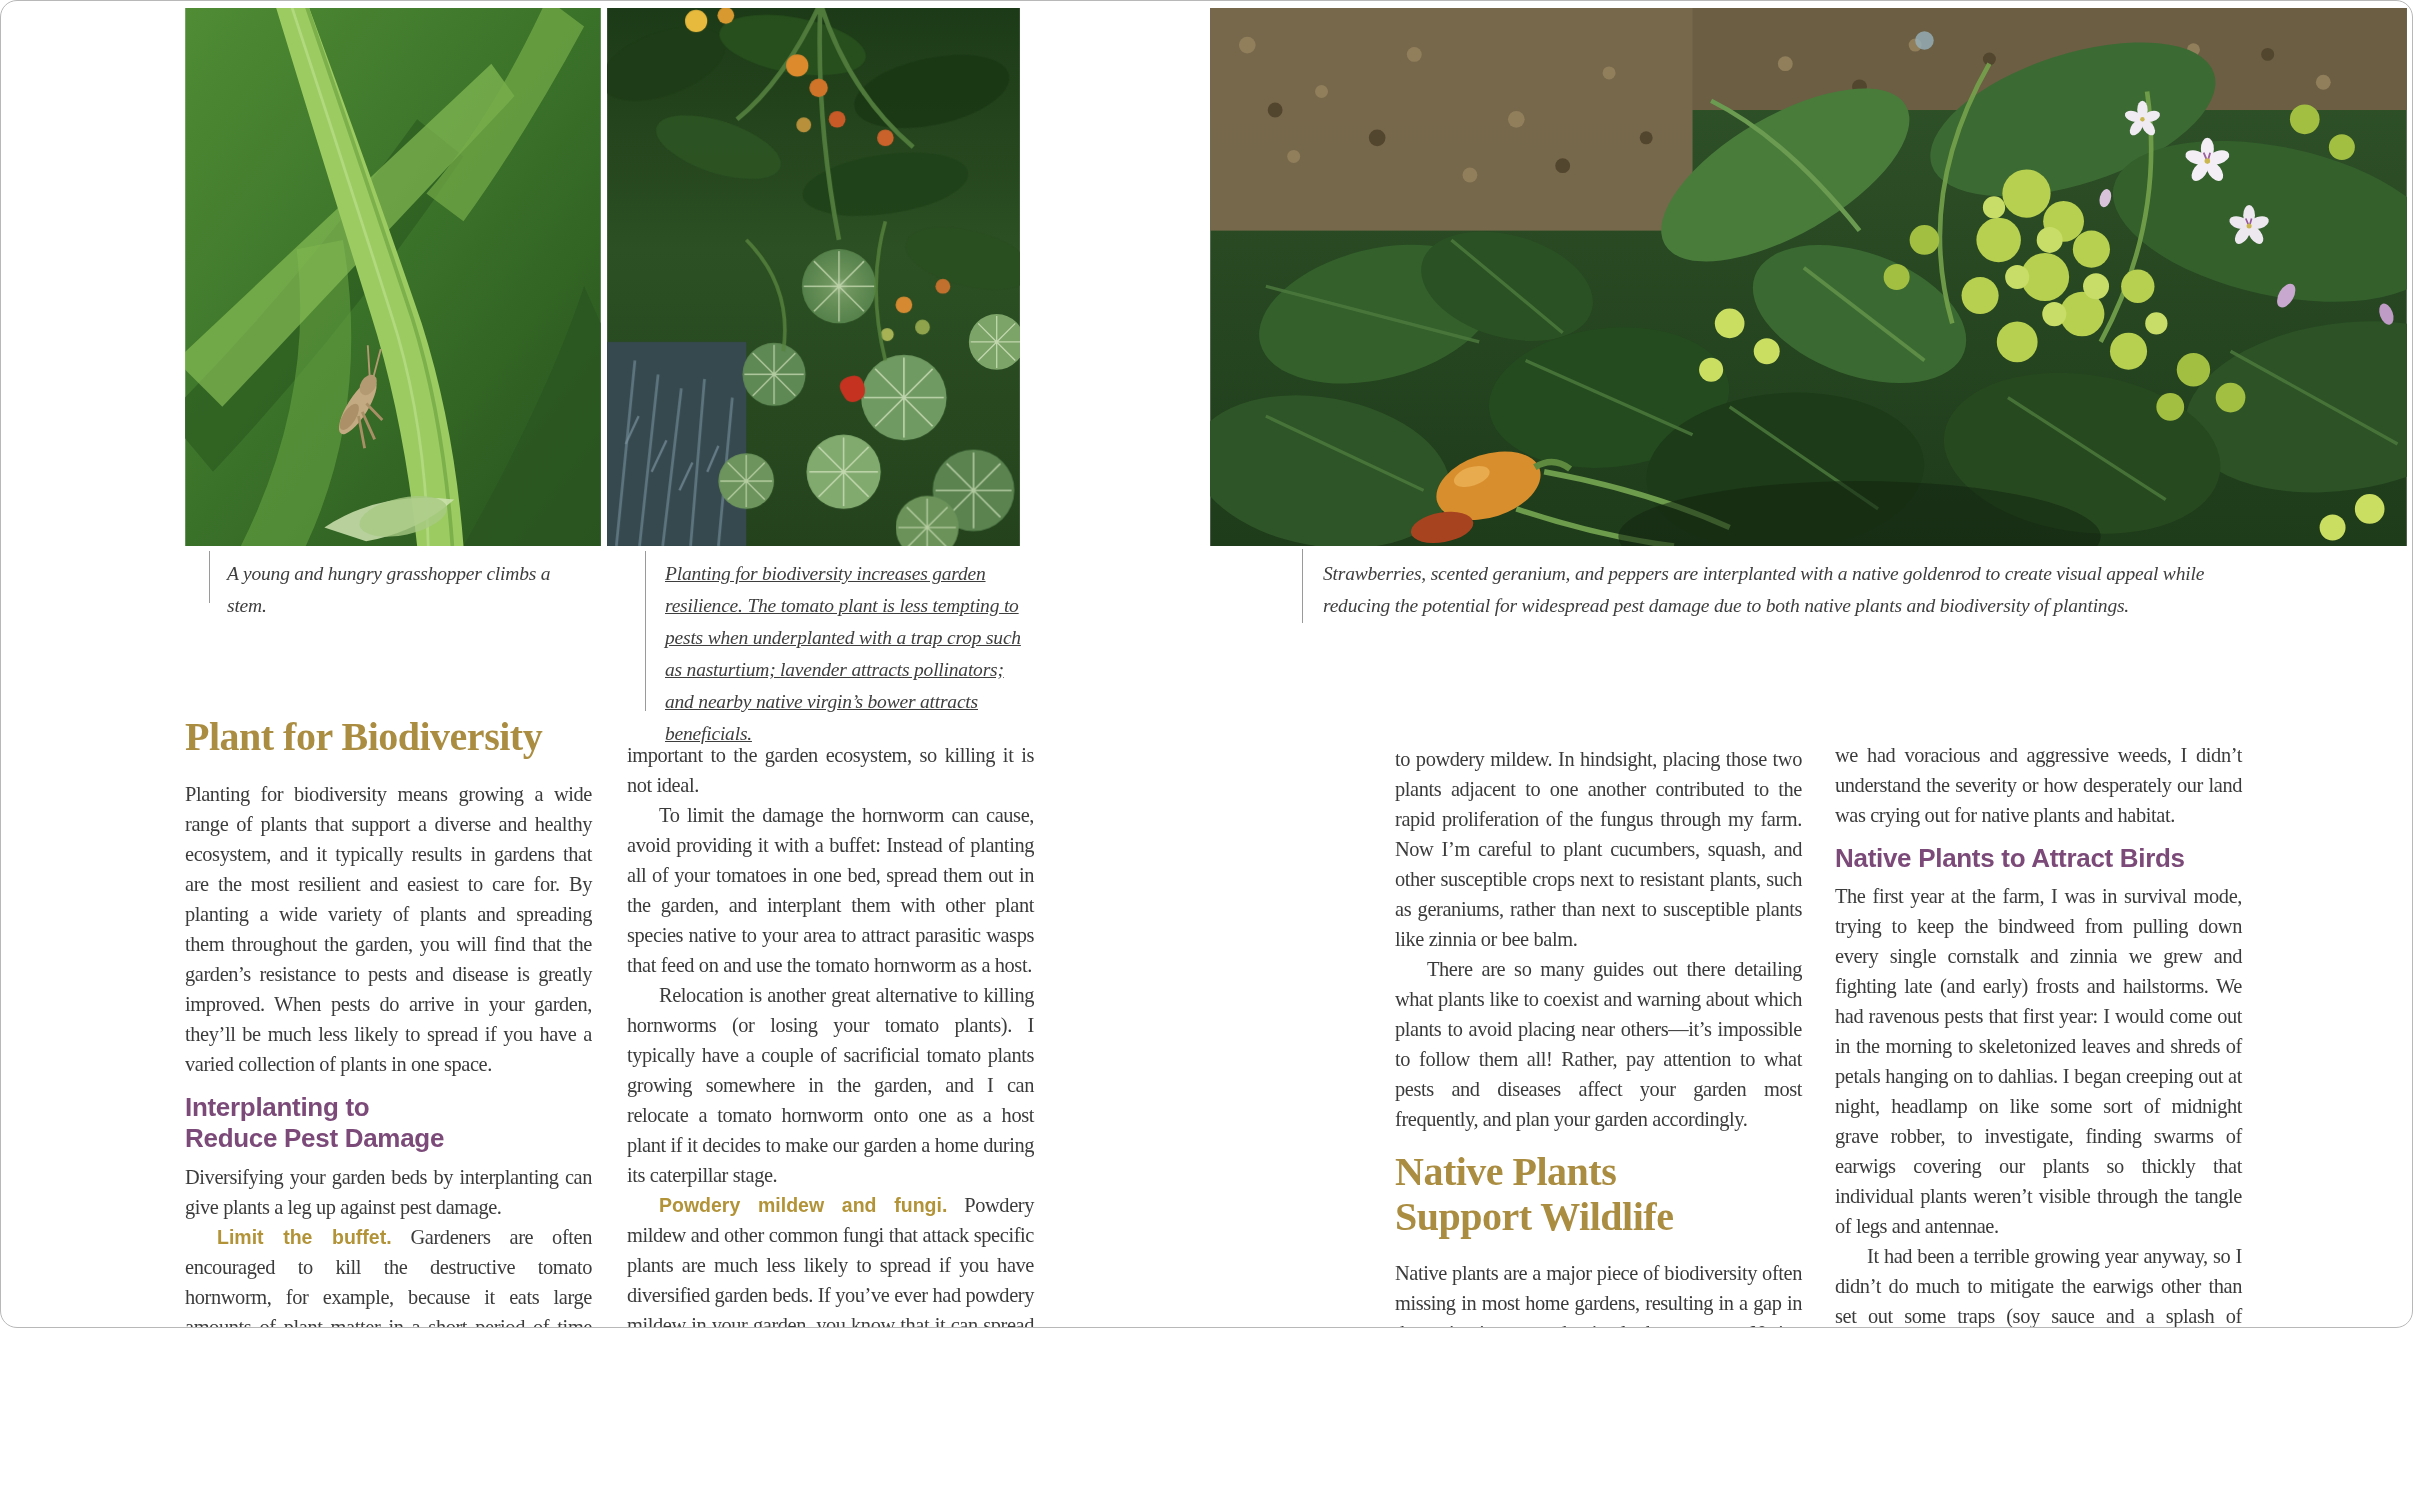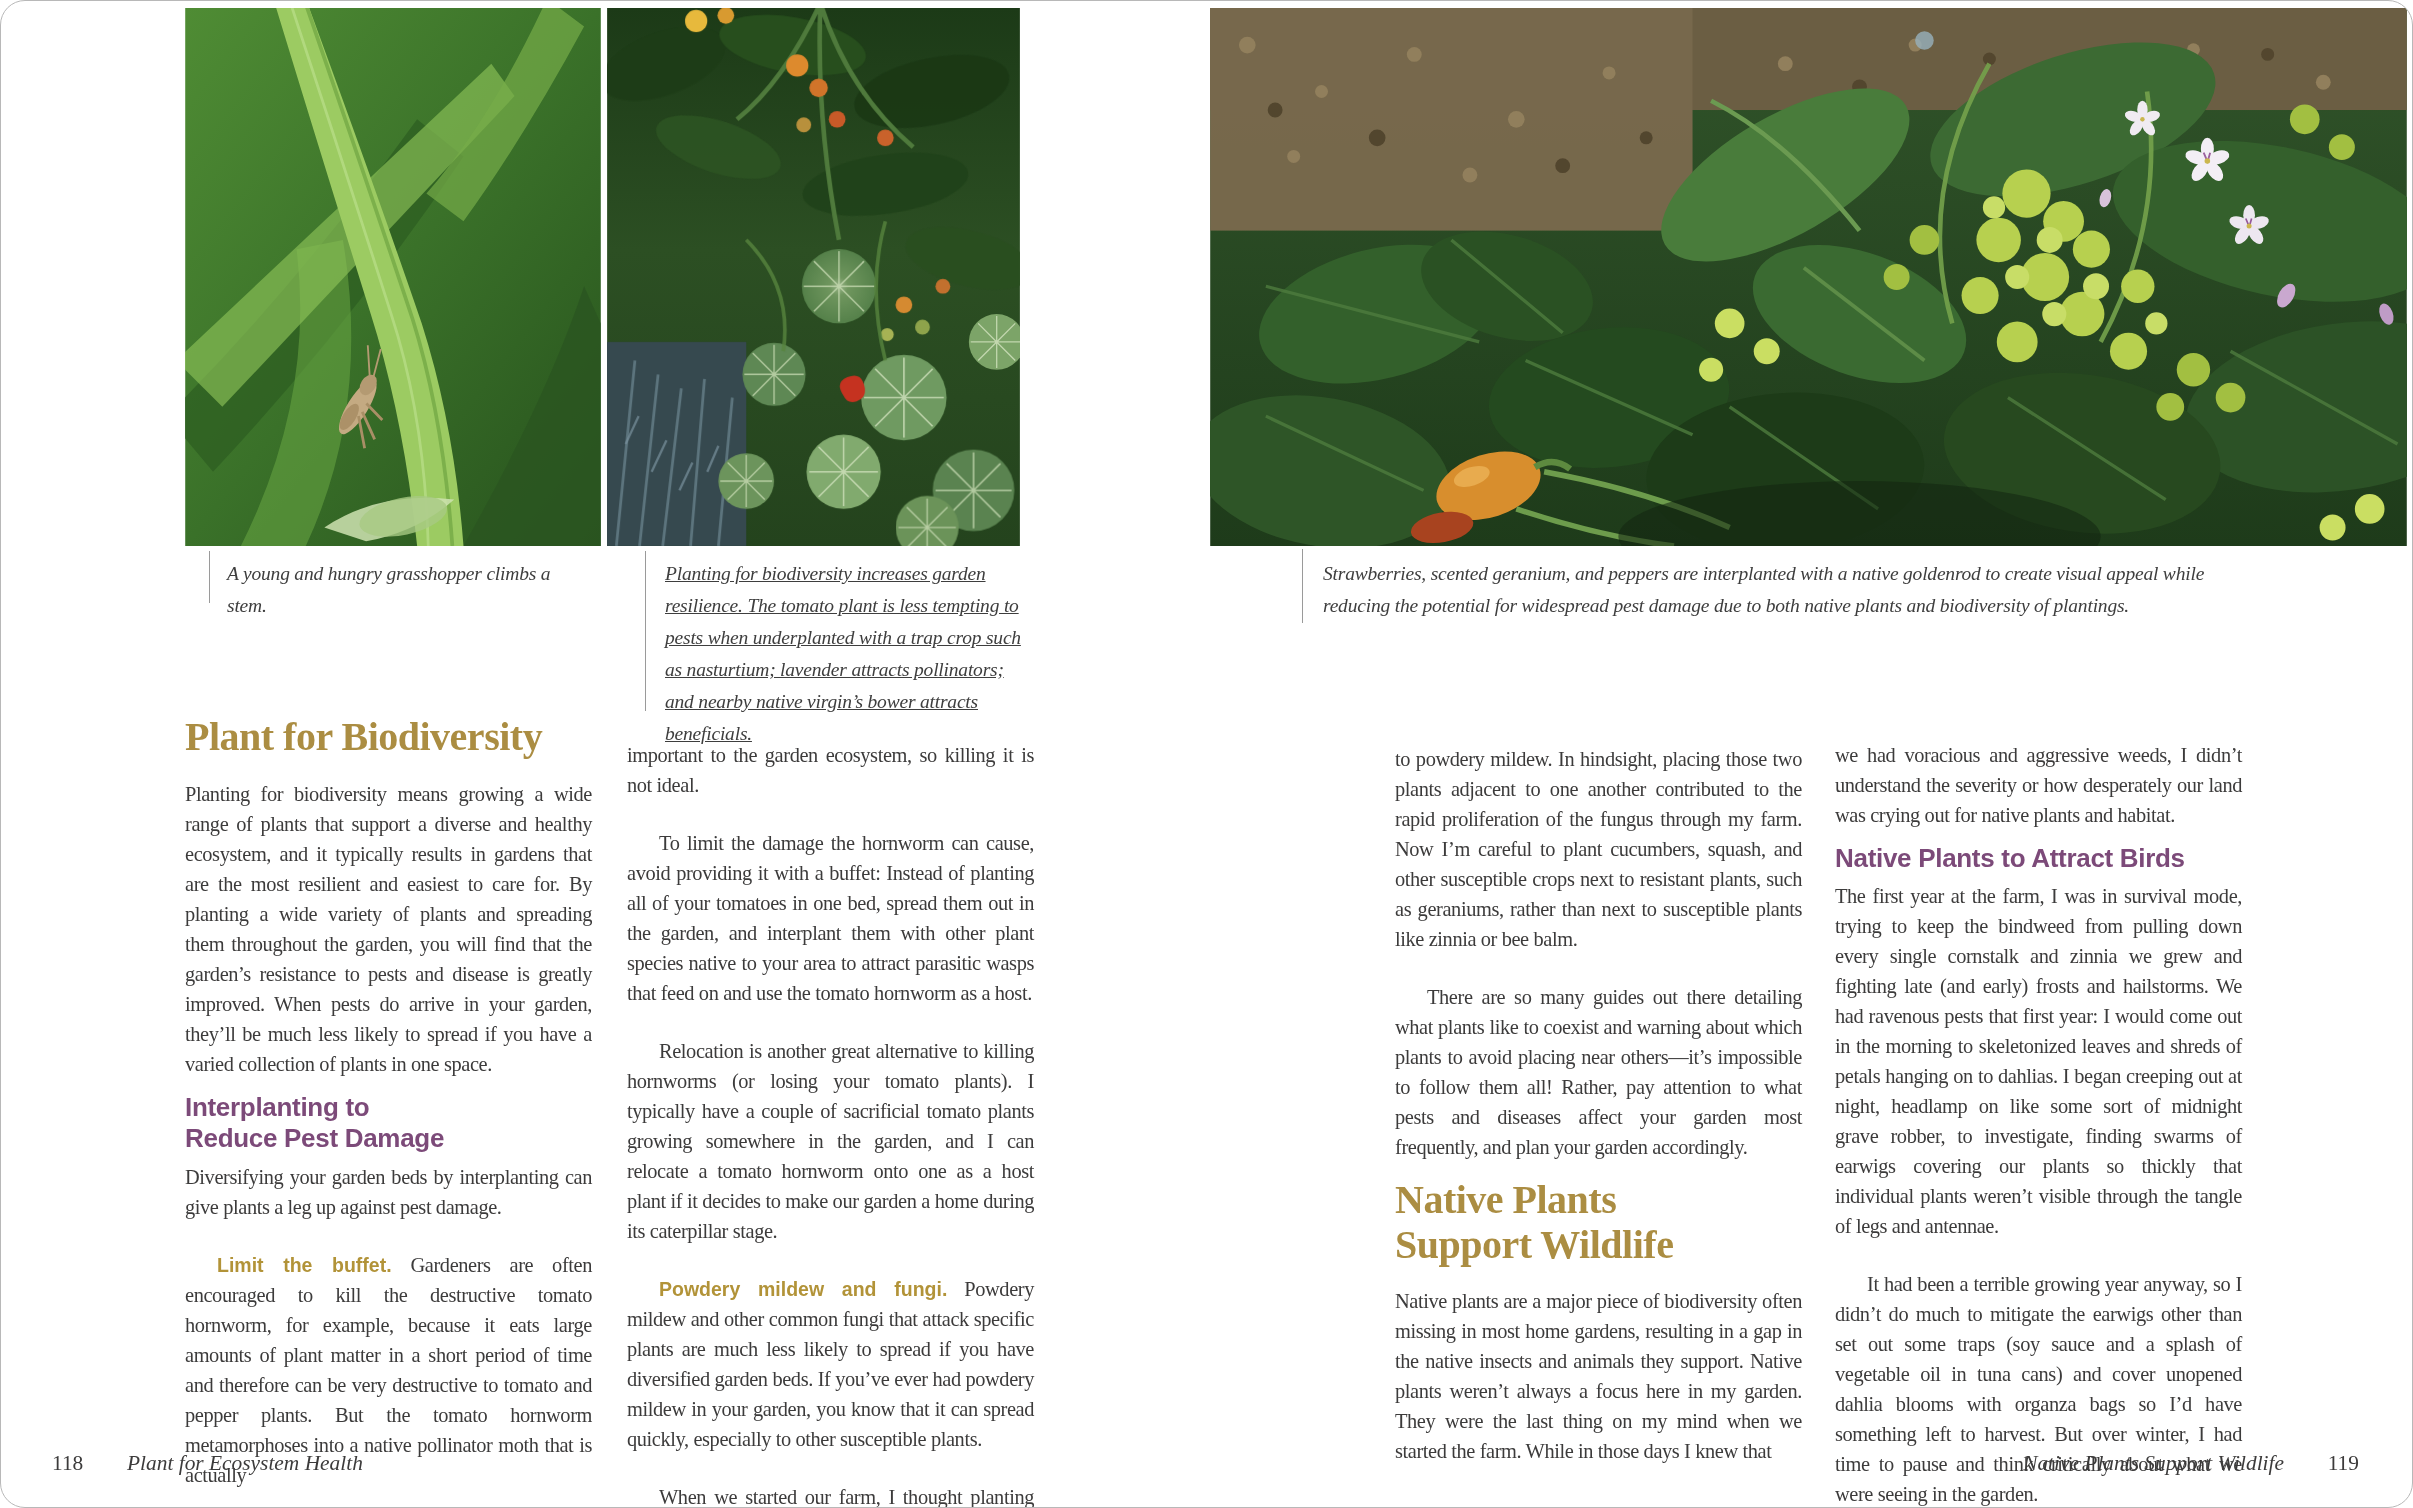--- a/index.html
+++ b/index.html
@@ -1,34 +1,34 @@
 <!DOCTYPE html>
 <html style="font-size:15px"><head>
 <meta charset="utf-8">
 <style>
   html,body{margin:0;padding:0;background:#ffffff;}
   .spread{
-    position:relative;width:2413px;height:1508px;box-sizing:border-box;
-    background:#ffffff;border:1.9px solid #b8b8b8;border-radius:25px;overflow:hidden;
+    position:relative;width:2413px;height:1328px;box-sizing:border-box;
+    background:#ffffff;border:1.9px solid #b8b8b8;border-radius:17px;overflow:hidden;
     font-family:"Liberation Serif", serif;color:#3c3b3b;
   }
   .photo{position:absolute;top:7.4px;overflow:hidden;}
   .photo svg{display:block;}
   #photo-grasshopper{left:184px;width:416px;height:538px;}
   #photo-tomato{left:606px;width:413px;height:538px;}
   #photo-geranium{left:1209px;width:1197px;height:538px;}
 
   .caption{position:absolute;font-style:italic;font-size:19.5px;line-height:32px;
     color:#3e3e3e;letter-spacing:-0.2px;}
   .cap-rule{position:absolute;width:1.4px;background:#9a9a9a;}
 
   .body-col{position:absolute;width:407px;font-size:20.4px;line-height:30px;
     letter-spacing:-0.4px;text-align:justify;}
   .body-col p{margin:0;}
-  .body-col p.ind{text-indent:32px;margin-top:28px;}
+  .body-col p.ind{text-indent:32px;}
   h1.gold{font-family:"Liberation Serif", serif;font-weight:bold;color:#ab8d42;
     font-size:40px;line-height:45px;margin:0 0 20.4px 0;letter-spacing:-0.5px;text-align:left;}
   h1.gold.two{margin:15px 0 18.6px 0;}
   h2.purple{font-family:"Liberation Sans", sans-serif;font-weight:bold;color:#7c4a79;
     font-size:26px;line-height:31px;margin:13px 0 7.4px 0;letter-spacing:-0.3px;text-align:left;}
   .lead{font-family:"Liberation Sans", sans-serif;font-weight:bold;color:#b29338;
     font-size:19.5px;letter-spacing:0;}
   .footer-item{position:absolute;top:1450px;font-size:21.4px;color:#3c3b3b;text-align:center;}
   .pgnum{font-style:normal;}
   .chap{font-style:italic;}

